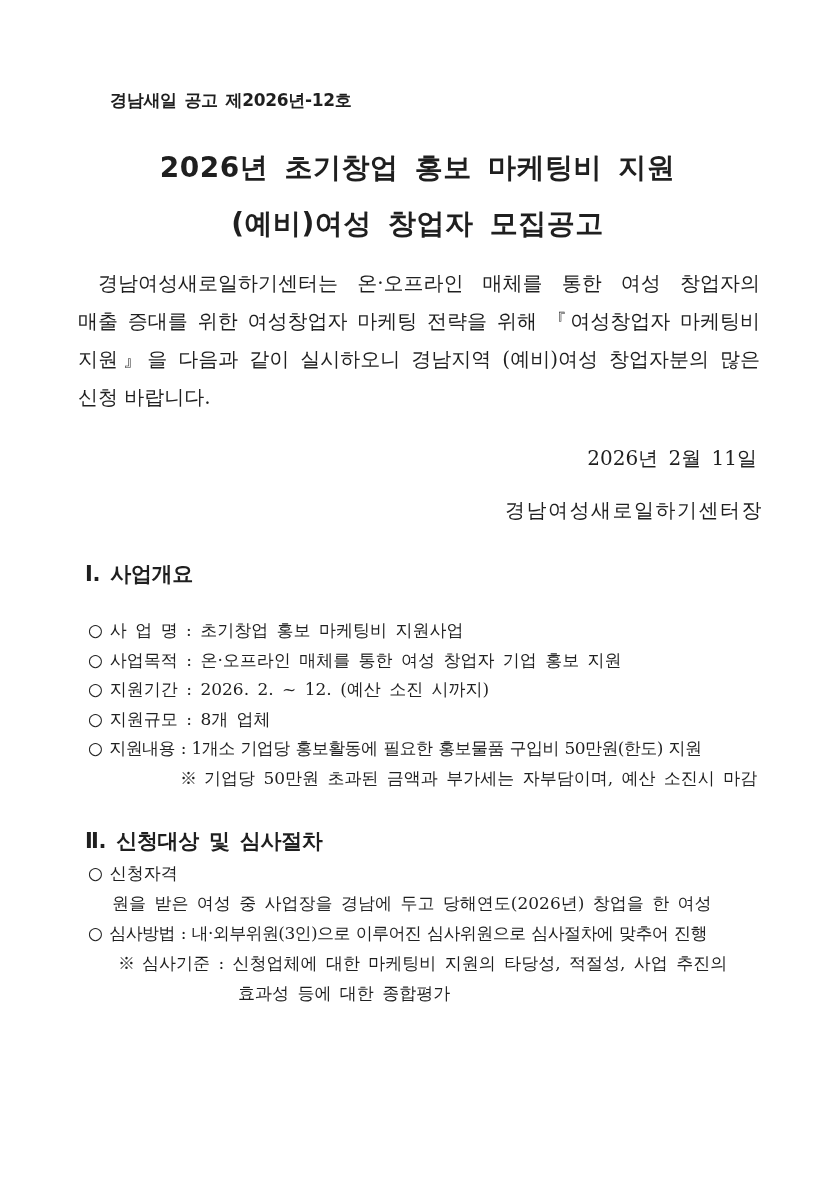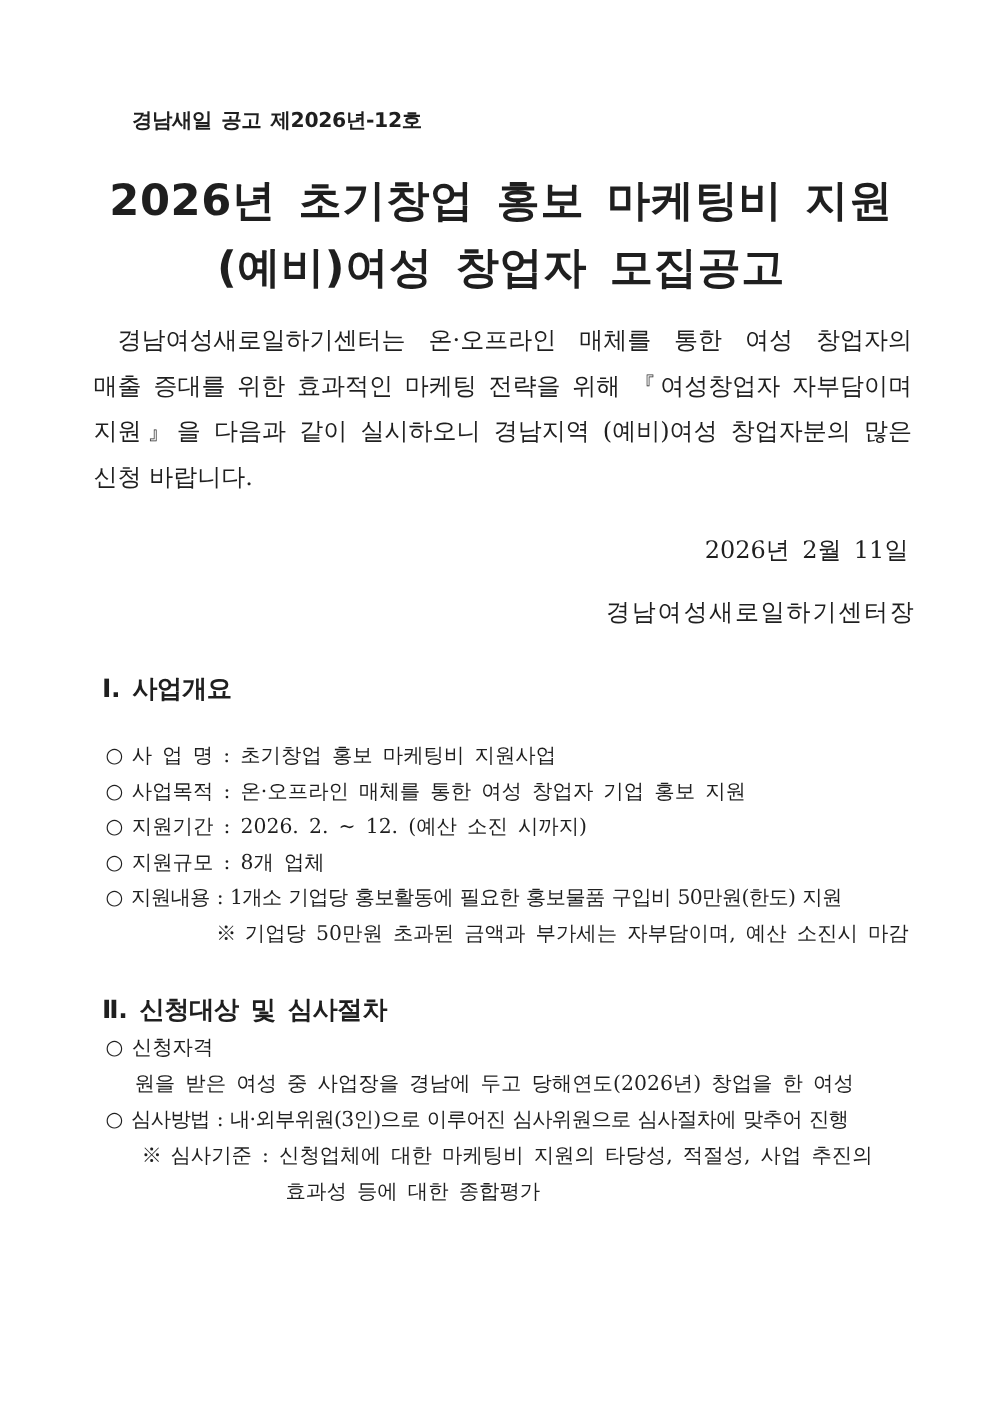--- a/index.html
+++ b/index.html
@@ -16,21 +16,21 @@
   .notice-no{
     position:absolute;left:78px;top:89px;
     font-family:"DejaVu Sans","Liberation Sans",sans-serif;
     font-weight:700;font-size:17px;letter-spacing:-0.3px;word-spacing:2px;margin-left:32px;
   }
   
   .title-block{
     position:absolute;left:0;top:140px;width:100%;
     text-align:center;
     font-family:"DejaVu Sans","Liberation Sans",sans-serif;
-    font-weight:600;font-size:36px;line-height:56px;
+    font-weight:600;font-size:28px;line-height:56px;
     letter-spacing:0.5px;word-spacing:6px;
   }
   
   .intro{
     position:absolute;left:78px;top:264px;width:682px;
     font-size:20px;line-height:38px;
   }
   .intro .line{text-align:justify;text-align-last:justify;}
   .intro .line.first{text-indent:20px;}
   .intro .line.last{text-align:left;text-align-last:left;}
@@ -75,21 +75,21 @@
 
   <div class="notice-no">경남새일 공고 제2026년-12호</div>
 
   <div class="title-block">
     <div>2026년 초기창업 홍보 마케팅비 지원</div>
     <div>(예비)여성 창업자 모집공고</div>
   </div>
 
   <div class="intro">
     <div class="line first">경남여성새로일하기센터는 온·오프라인 매체를 통한 여성 창업자의</div>
-    <div class="line">매출 증대를 위한 효과적인 마케팅 전략을 위해 『여성창업자 자부담이며</div>
+    <div class="line">매출 증대를 위한 여성창업자 마케팅 전략을 위해 『여성창업자 마케팅비</div>
     <div class="line">지원』을 다음과 같이 실시하오니 경남지역 (예비)여성 창업자분의 많은</div>
     <div class="line last">신청 바랍니다.</div>
   </div>
 
   <div class="date-line">2026년 2월 11일</div>
   <div class="sign-line">경남여성새로일하기센터장</div>
 
   <div class="sec-head s1">Ⅰ. 사업개요</div>
 
   <div class="list s1">

